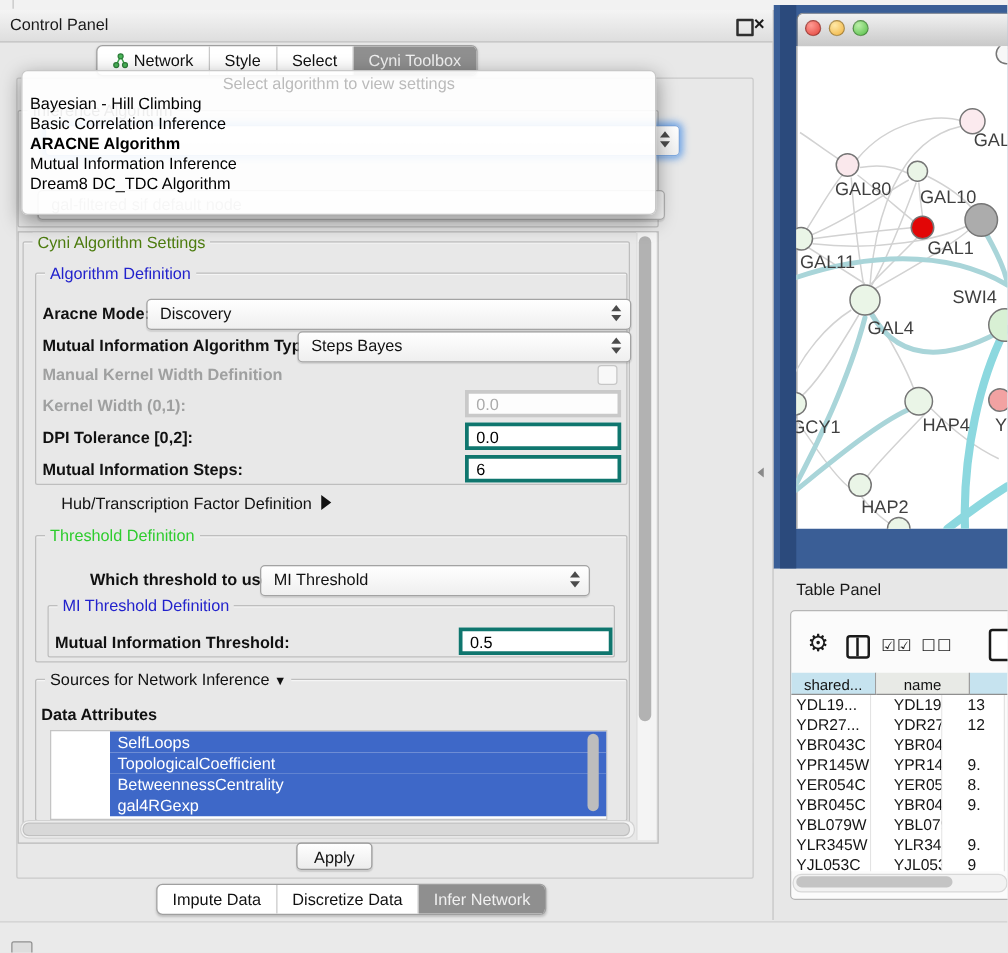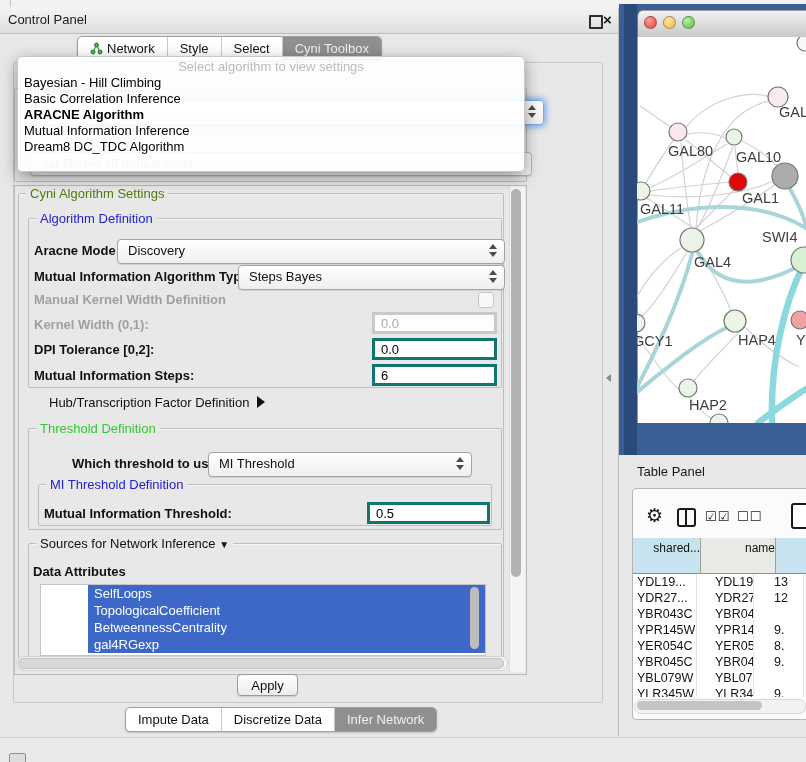--- a/index.html
+++ b/index.html
@@ -79,21 +79,21 @@
   #tp-title{left:637px;top:464px;font-size:13px;color:#1A1A1A;}
   #tp-panel{left:632px;top:488px;width:180px;height:230px;background:#FBFBFB;border:1px solid #B6B6B6;border-radius:4px;}
   #icon-gear{left:646px;top:504px;font-size:19px;color:#1A1A1A;}
   #icon-columns{left:677px;top:508px;width:15px;height:15px;border:2px solid #1A1A1A;border-radius:3px;}
   #icon-columns:after{content:"";position:absolute;left:6px;top:0;width:2px;height:15px;background:#1A1A1A;}
   #icon-selall{left:705px;top:509px;font-size:13px;color:#1A1A1A;letter-spacing:1px;}
   #icon-deselall{left:737px;top:509px;font-size:13px;color:#1A1A1A;letter-spacing:1px;}
   #icon-partial{left:791px;top:503px;width:18px;height:22px;border:2px solid #1A1A1A;border-radius:3px;background:#FFF;}
   #table{left:633px;top:538px;width:173px;height:159px;overflow:hidden;}
   .hrow,.trow{display:flex;}
-  .hcell{height:36px;line-height:21px;font-size:12px;color:#111;text-align:right;
+  .hcell{height:18px;line-height:21px;font-size:12px;color:#111;text-align:center;
          border-right:1px solid #9E9E9E;border-bottom:1px solid #8F8F8F;box-sizing:border-box;flex:none;}
   .tcell{height:16px;line-height:16px;font-size:12.5px;color:#141414;background:#FFF;
          border-right:1px solid #E3E3E3;box-sizing:border-box;flex:none;white-space:nowrap;overflow:hidden;}
   #tp-hscroll-track{left:634px;top:699px;width:170px;height:13px;background:#F2F2F2;border:1px solid #D8D8D8;border-radius:7px;}
   #tp-hscroll-thumb{left:637px;top:701px;width:125px;height:9px;background:#C4C4C4;border-radius:5px;}
   
   #bottomstrip{left:0;top:737px;width:806px;height:25px;background:#EAEAEA;border-top:1px solid #CFCFCF;}
   #mini-icon{left:9px;top:753px;width:15px;height:9px;border:1px solid #8F8F8F;border-radius:2px;background:#DDDDDD;}
 </style>
 </head>

